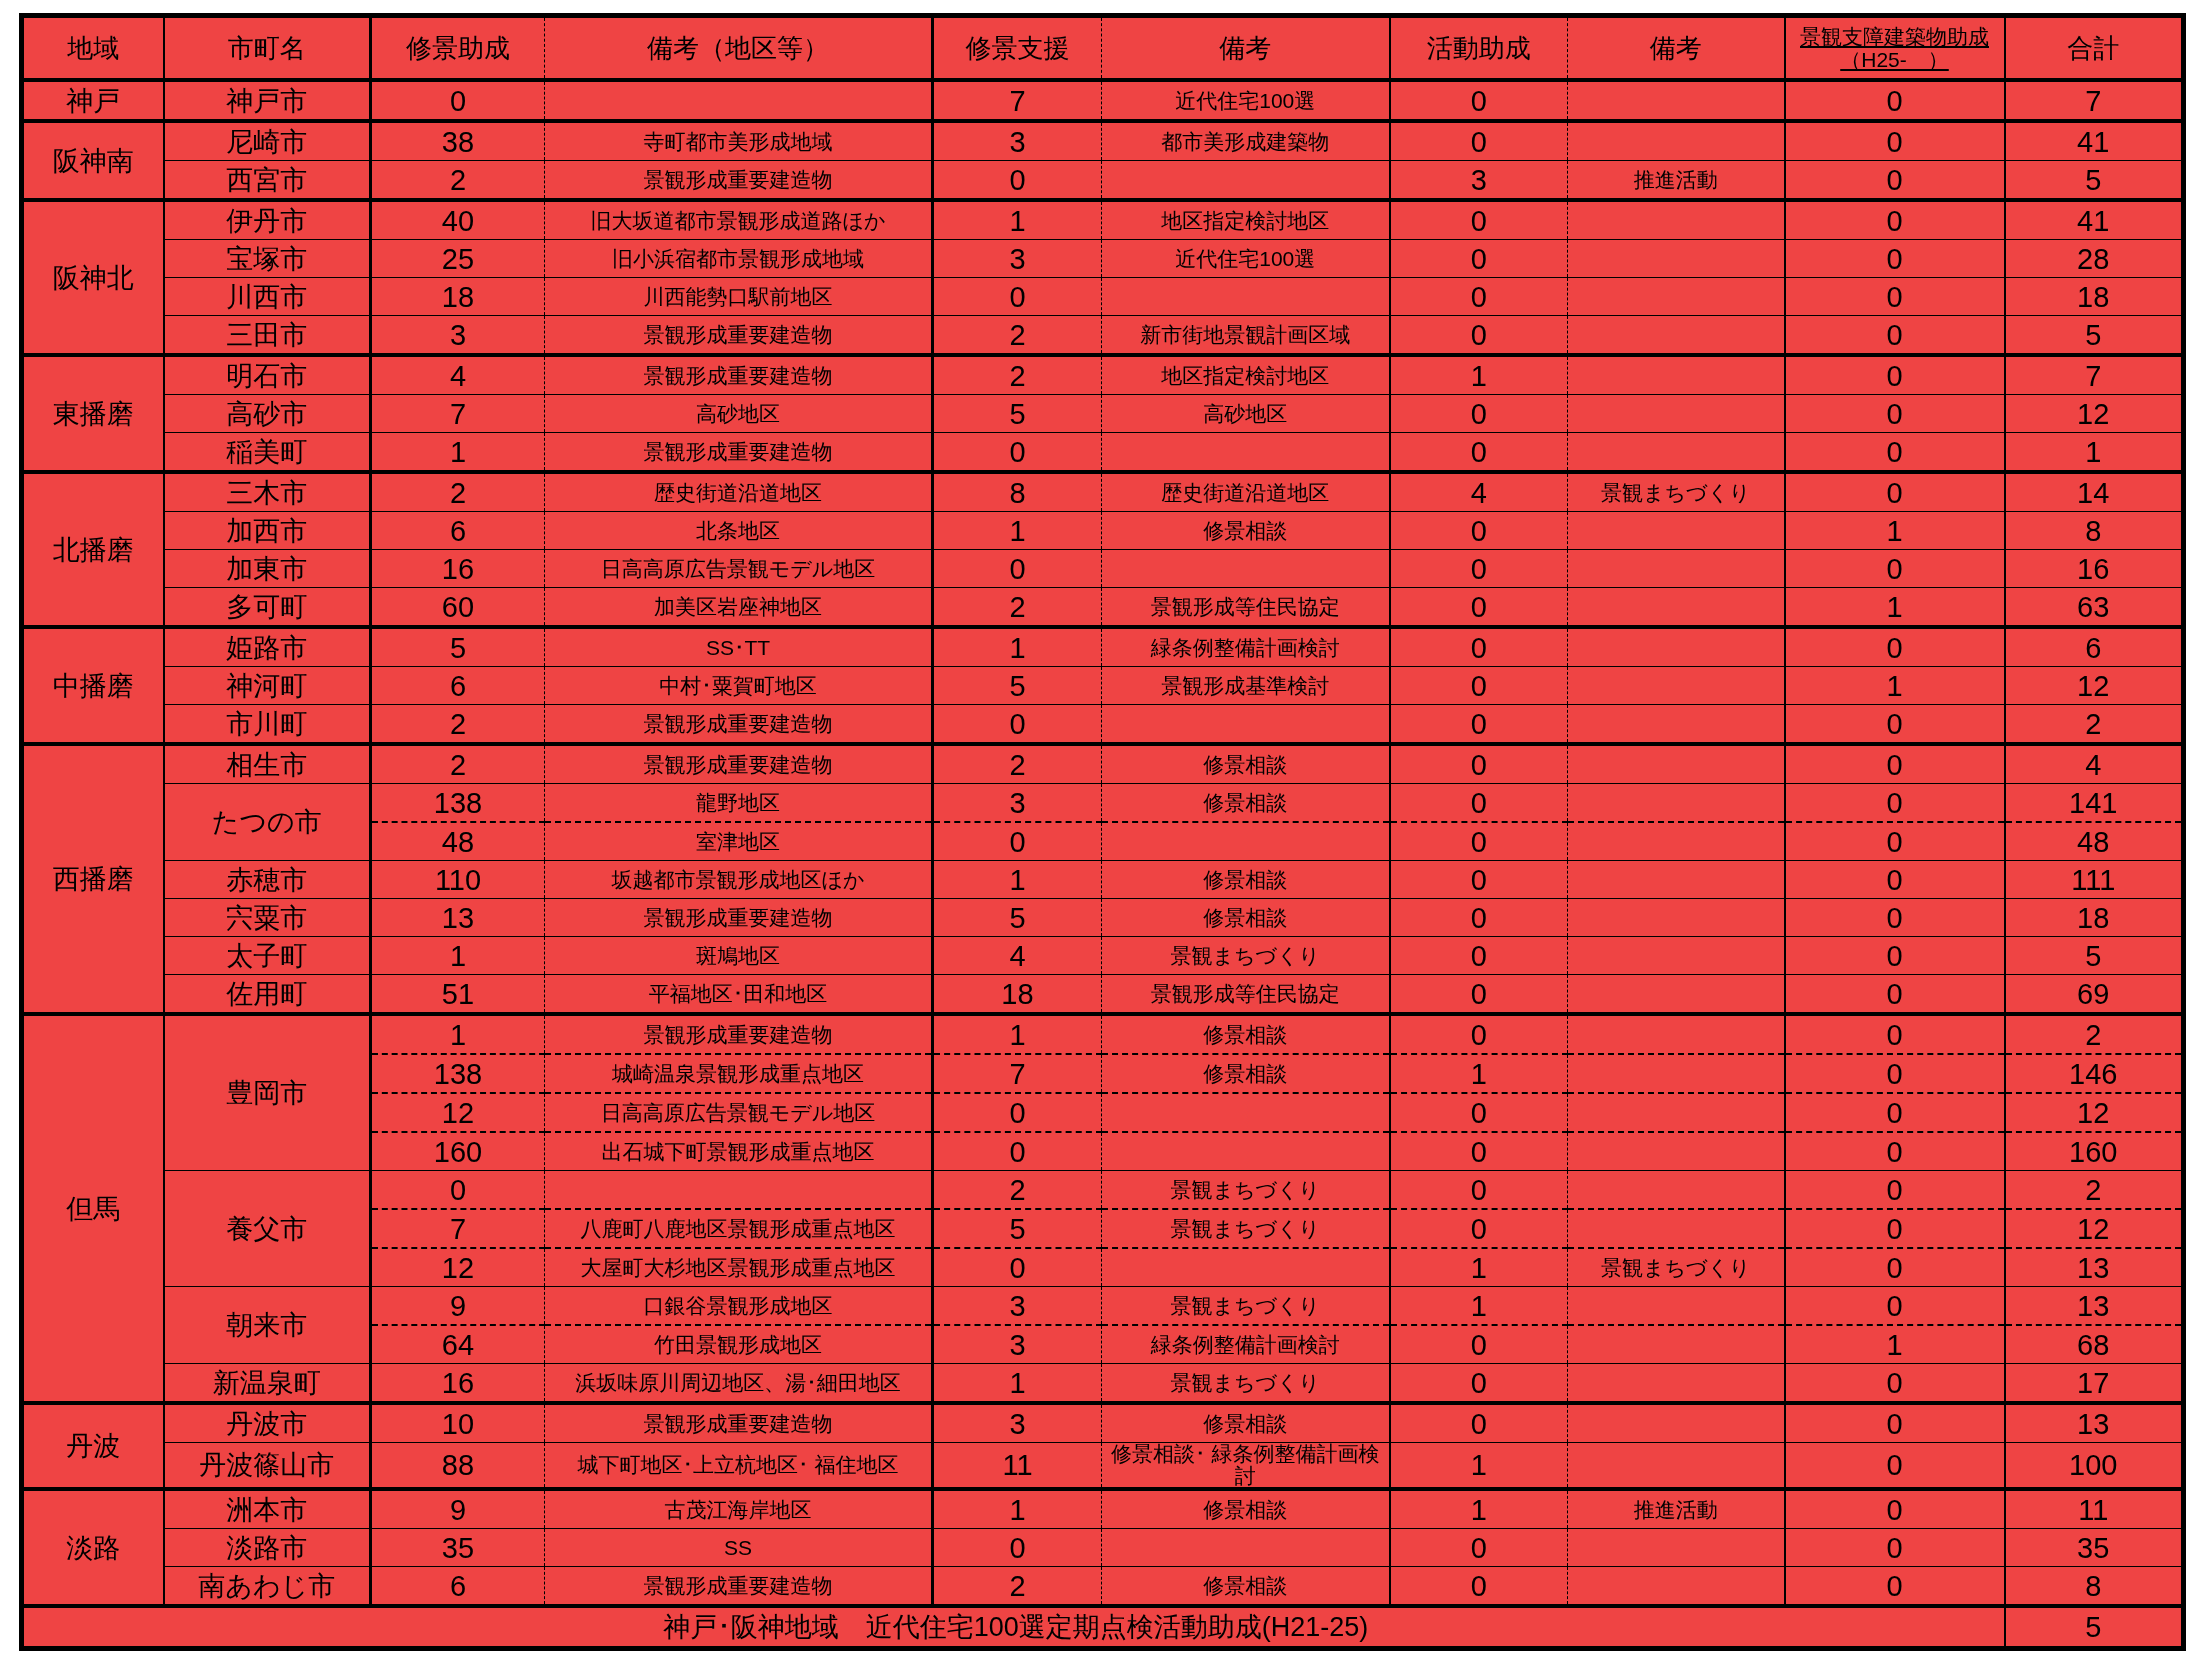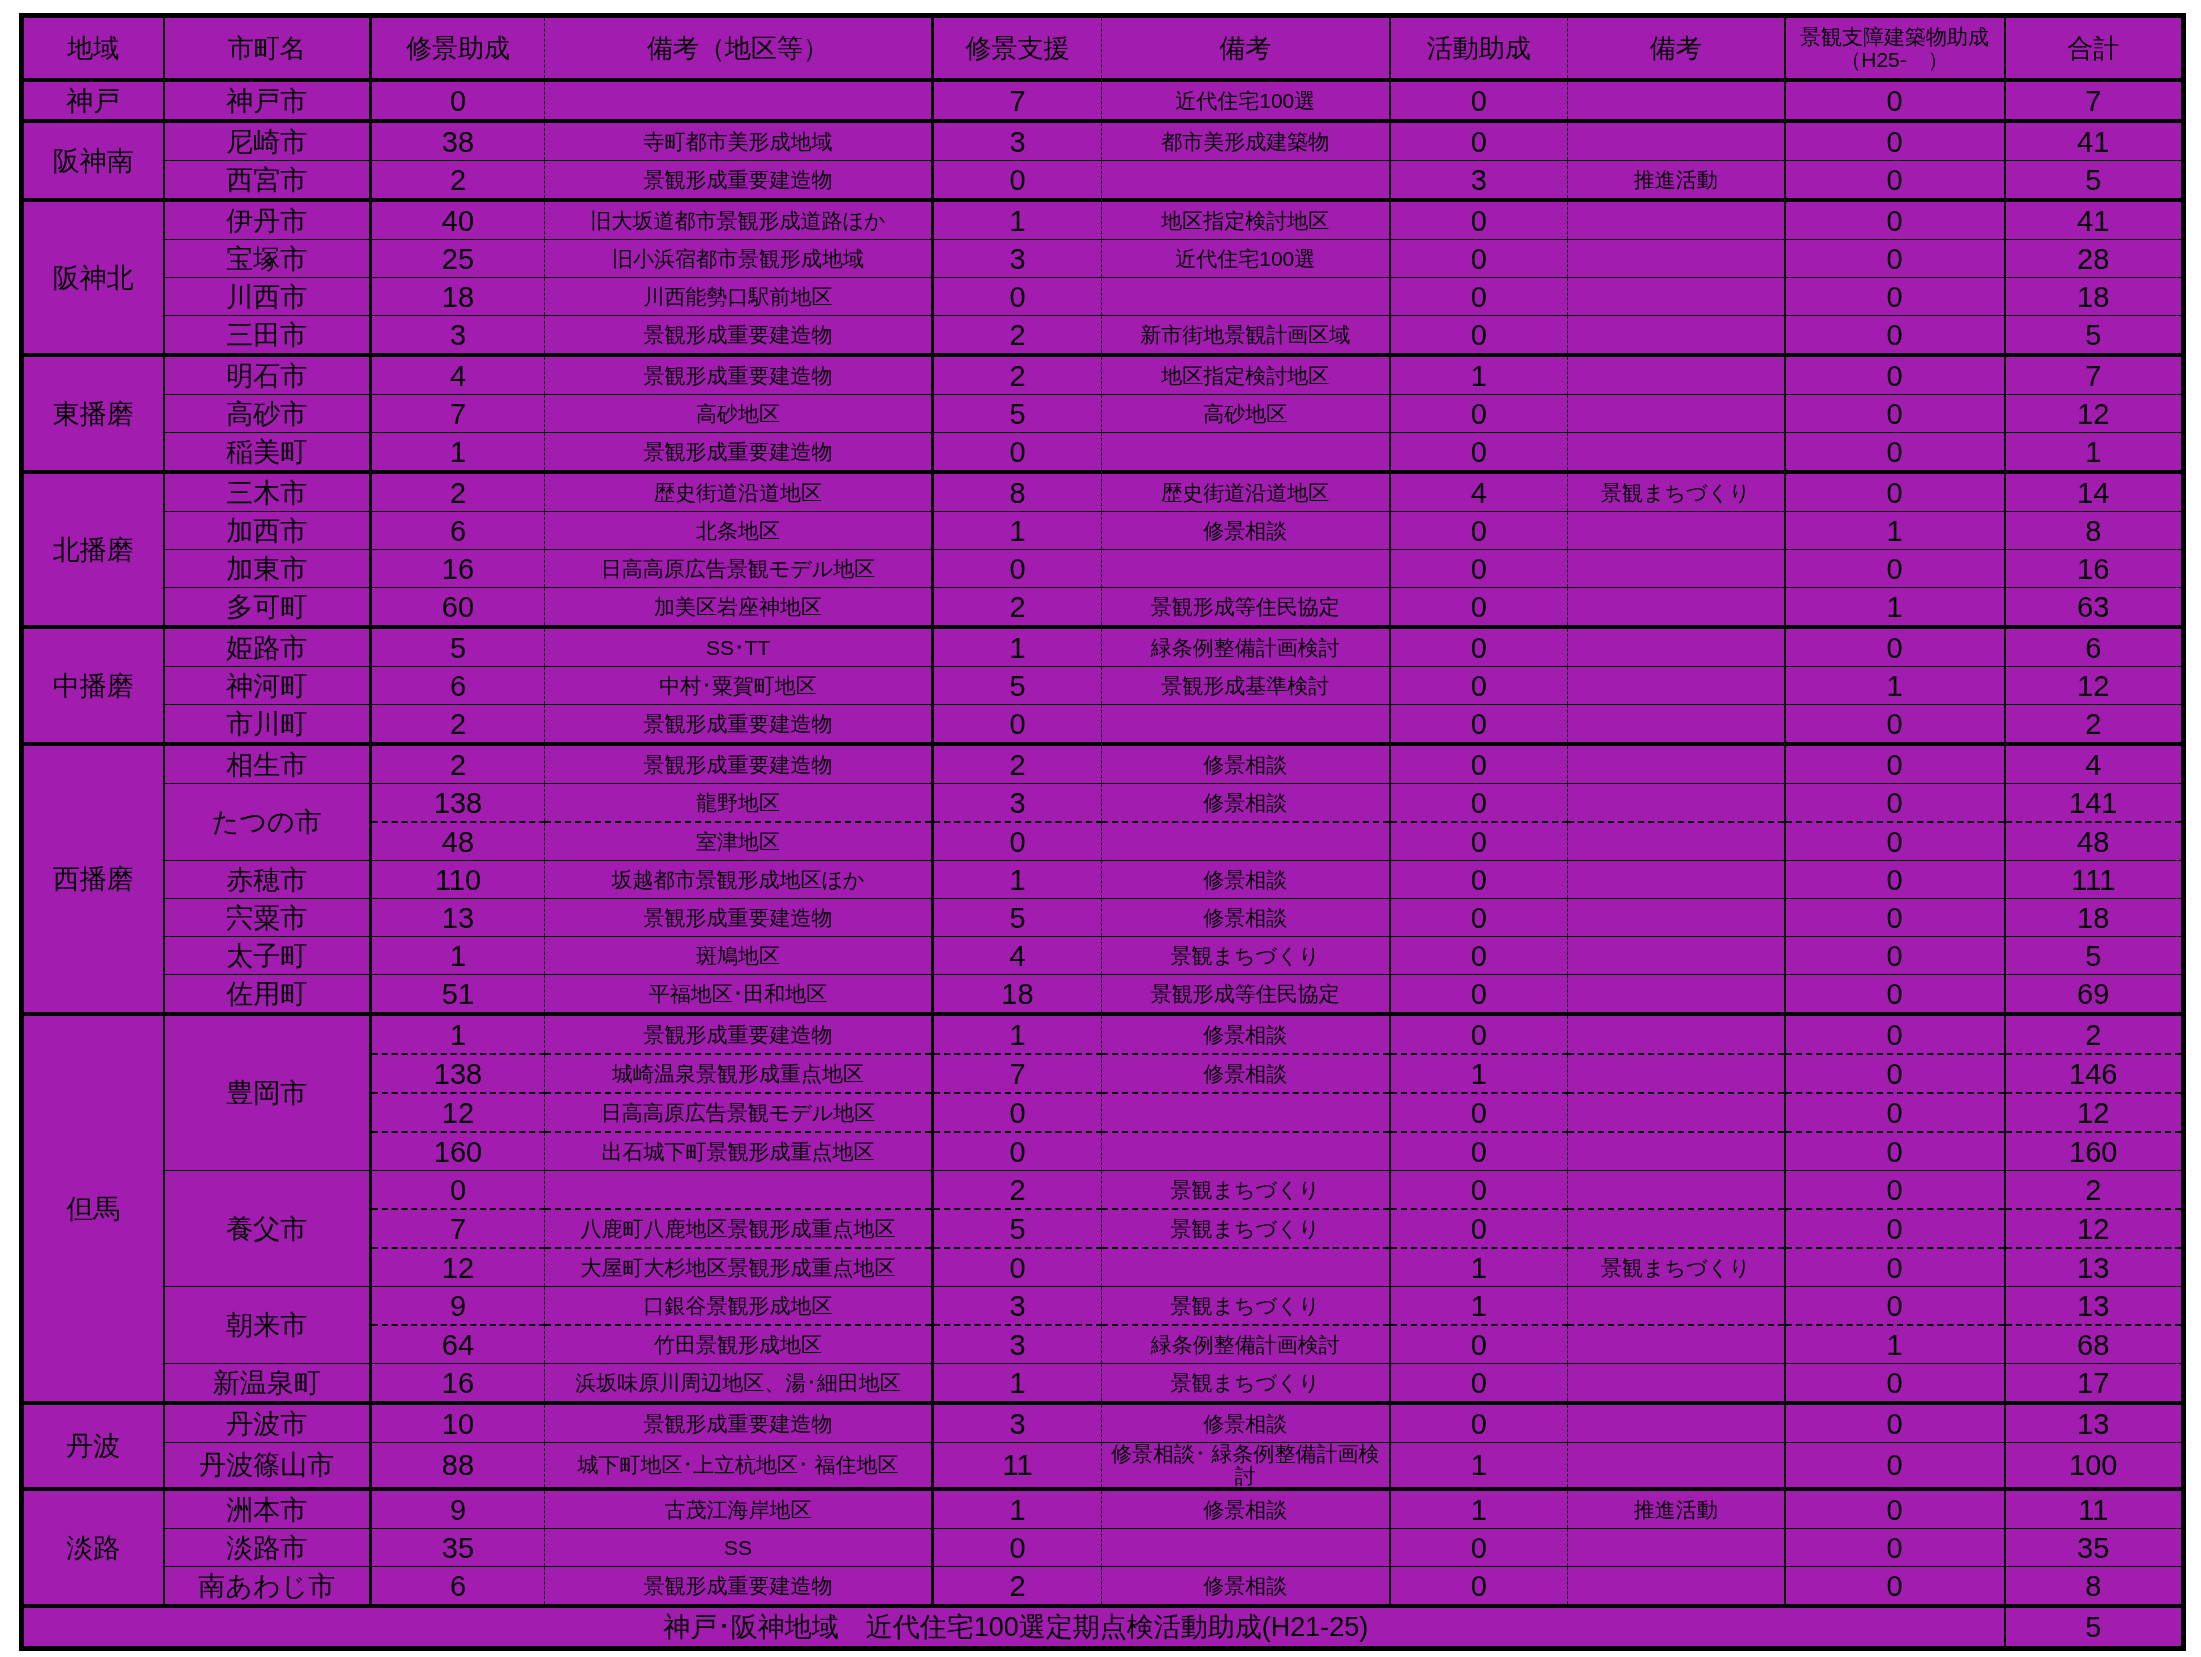--- a/index.html
+++ b/index.html
@@ -1,23 +1,23 @@
 <!DOCTYPE html>
 <html><head>
 <meta charset="utf-8">
 <style>
   html,body{margin:0;padding:0;background:#ffffff;color:#000;}
   body{width:2202px;font-family:"Liberation Sans","DejaVu Sans",sans-serif;}
   .wrap{padding:13.4px 0 0 19px;}
-  table{border-collapse:collapse;table-layout:fixed;width:2162px;border:5.8px solid #000;background:#a21caf;}
+  table{border-collapse:collapse;table-layout:fixed;width:2162px;border:5.8px solid #000;background:#ef4444;}
   col.c1{width:142px}col.c2{width:207px}col.c3{width:174px}col.c4{width:388px}col.c5{width:169px}
   col.c6{width:288px}col.c7{width:178px}col.c8{width:217px}col.c9{width:220px}col.c10{width:179px}
   th,td{padding:0 1.9px;text-align:center;vertical-align:middle;overflow:hidden;}
   thead th{height:60px;font-size:26px;font-weight:normal;line-height:1.12;border-bottom:4.8px solid #000;}
-  thead th.small{font-size:21px;}
+  thead th.small{font-size:21px;text-decoration:underline;}
   tbody td{height:37px;line-height:1.05;}
   td.num{font-size:29px;}
   td.remark{font-size:21px;}
   td.region,td.city{font-size:27px;}
   
   .vr-solid3{border-right:2.9px solid #000;}
   .vr-solid4{border-right:3.8px solid #000;}
   .vr-dash{border-right:1.9px dashed #000;}
   
   tr.r-region > td{border-top:4.8px solid #000;}

